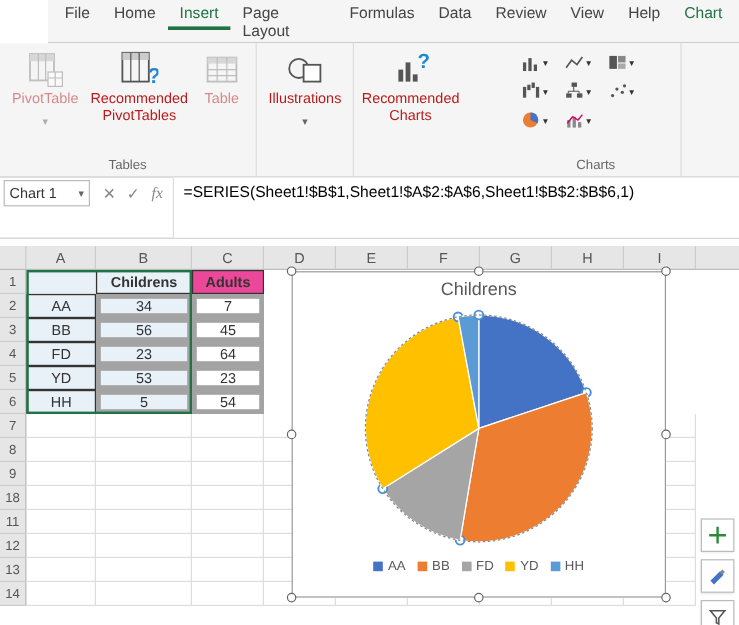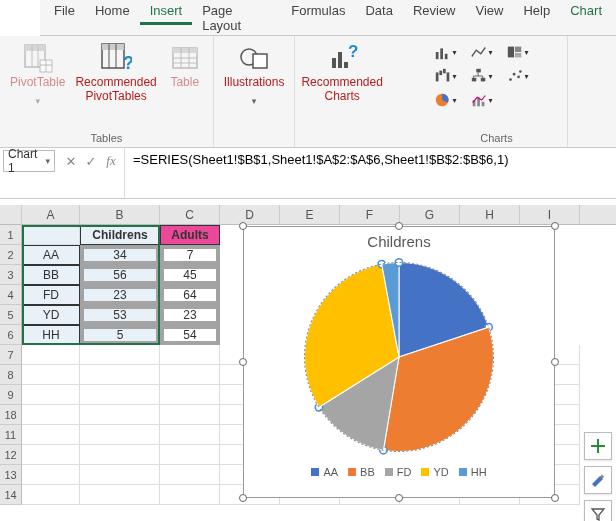--- a/index.html
+++ b/index.html
@@ -16,21 +16,21 @@
   .rgroup .items { display: flex; align-items: start; gap: 2px; flex: 1; }
   .rgroup .glabel { font-size: 11px; color: #666; padding: 2px 0 3px; text-align: center; width: 100%; }
   .rbtn { display: flex; flex-direction: column; align-items: center; justify-content: start; padding: 2px 4px; min-width: 44px; gap: 2px; }
   .rbtn.disabled { opacity: 0.5; }
   .rbtn .ico { width: 32px; height: 32px; display: flex; align-items: center; justify-content: center; position: relative; }
   .rbtn .lbl { font-size: 12px; text-align: center; line-height: 1.15; color: #b91c1c; }
   .drop-caret::after { content: "\25BE"; font-size: 9px; color: #666; }
   .charts-group .items { flex-wrap: wrap; width: 130px; }
   .mini { width: 36px; height: 24px; display: flex; align-items: center; justify-content: center; font-size: 9px; }
   .mini svg { width: 18px; height: 18px; }
-  .namebox { width: 52px; height: 22px; border: 1px solid #bbb; margin: 0 3px; font-size: 12px; padding: 2px 4px; display: flex; align-items: center; justify-content: space-between; background: #fff; }
+  .namebox { width: 72px; height: 22px; border: 1px solid #bbb; margin: 0 3px; font-size: 12px; padding: 2px 4px; display: flex; align-items: center; justify-content: space-between; background: #fff; }
   .namebox::after { content: "\25BE"; font-size: 9px; color: #666; }
   .fbar-btns { display: flex; align-items: center; gap: 2px; padding: 0 4px; }
   .fbar-btn { width: 18px; height: 20px; display: flex; align-items: center; justify-content: center; color: #888; font-size: 13px; }
   .fx { font-style: italic; font-family: "Times New Roman", serif; }
   .formula-input { flex: 1; height: 50px; border: none; padding: 4px 8px; font-size: 13px; background: #fff; border-left: 1px solid #ddd; resize: none; outline: none; }
   .fbar-container { display: flex; align-items: stretch; border-bottom: 1px solid #ccc; }
   .fbar-left { display: flex; flex-direction: column; justify-content: start; }
 
   
   .grid-area { position: absolute; left: 0; top: 205px; right: 0; bottom: 0; overflow: hidden; }

